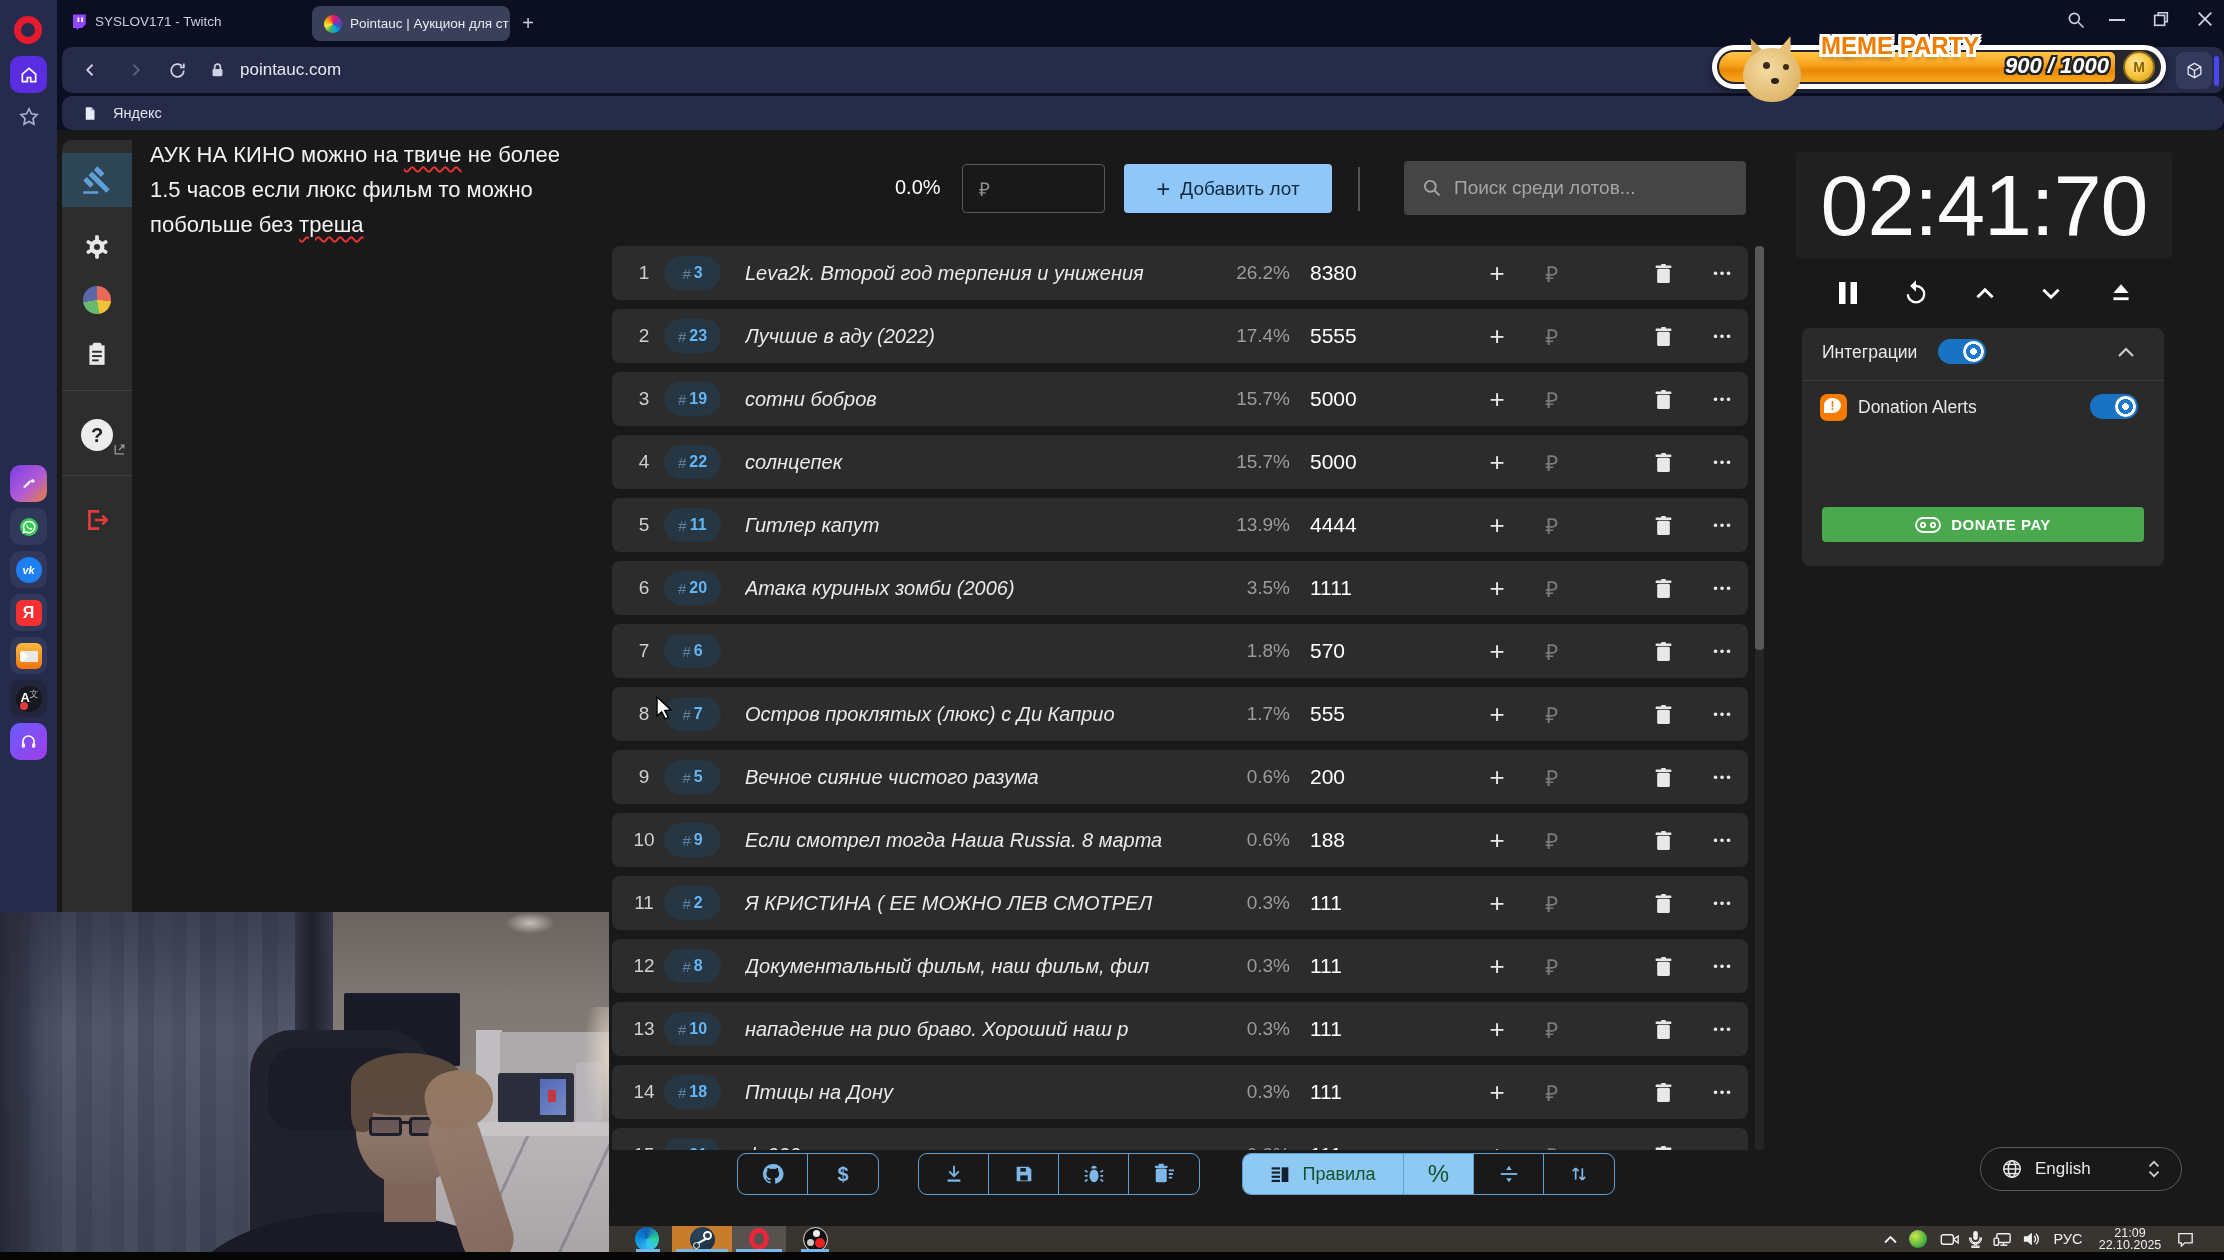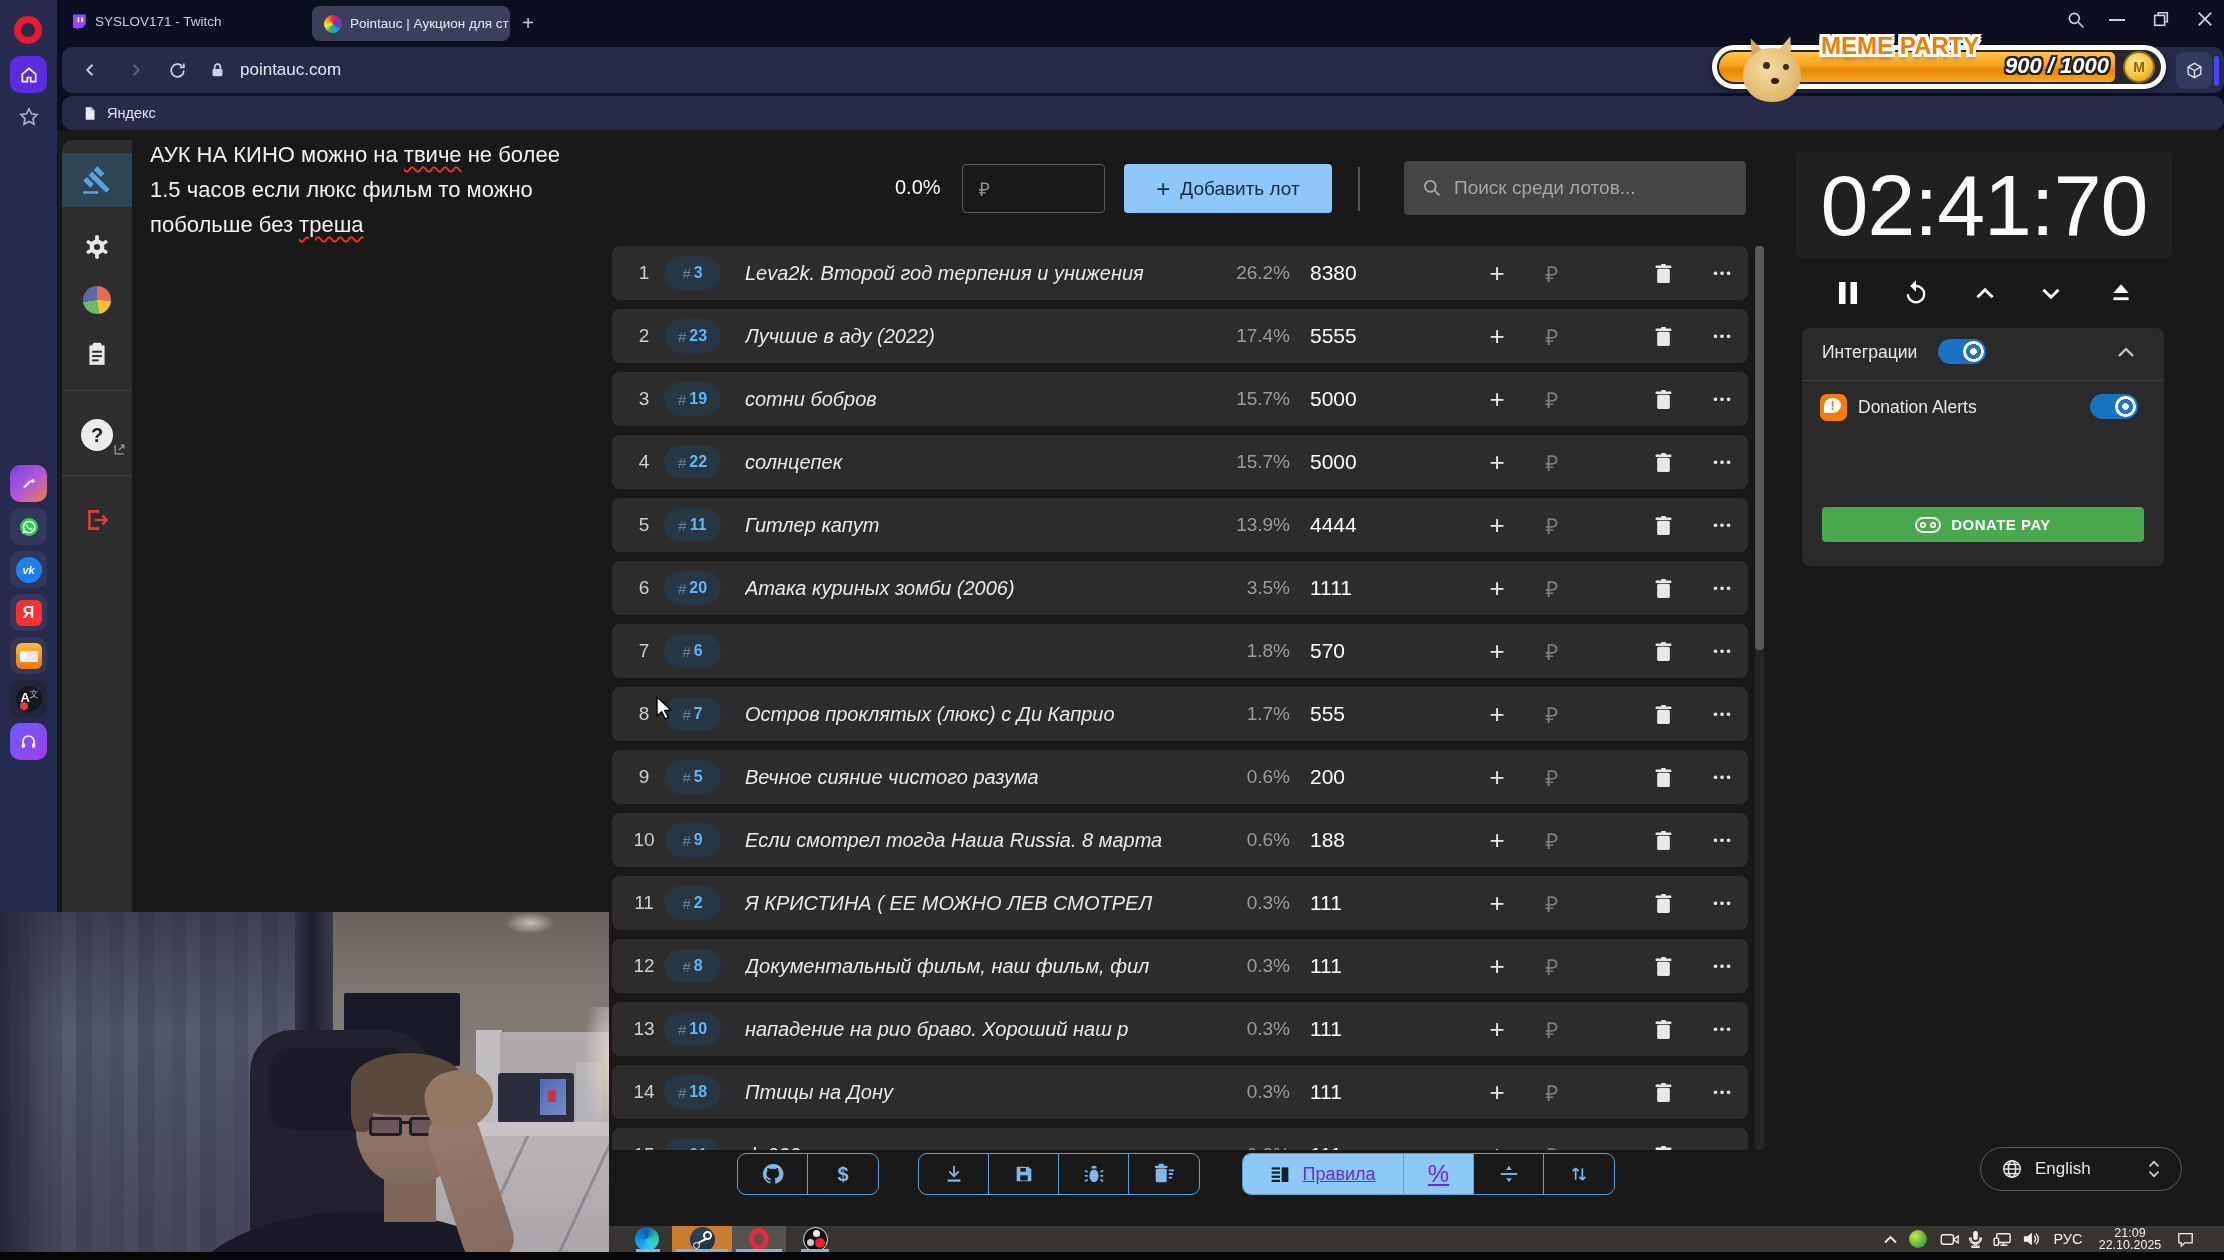--- a/index.html
+++ b/index.html
@@ -41,21 +41,21 @@
 .lot-val { position:absolute; left:698px; top:0; width:130px; height:54px; display:flex; align-items:center; font-size:21px; font-weight:500; color:#fff; }
 .lot-act { position:absolute; top:13px; width:28px; height:28px; display:flex; align-items:center; justify-content:center; }
 
 #scrollbar { position:absolute; left:1698px; top:116px; width:9px; height:904px; background:#252525; border-radius:4px; }
 #scrollthumb { position:absolute; left:0; top:0; width:9px; height:404px; background:#585858; border-radius:4px; }
 
 
 .tb-group { position:absolute; top:1023px; height:42px; display:flex; border:1.5px solid #5e9fd4; border-radius:9px; overflow:hidden; background:#191919; }
 .tb-btn { width:70px; height:100%; display:flex; align-items:center; justify-content:center; border-right:1.5px solid #5e9fd4; color:#7db8e8; font-size:20px; font-weight:700; }
 .tb-btn:last-child { border-right:none; }
-.tb-blue { background:#8ec9f3; color:#6d28d9;text-decoration:underline; }
+.tb-blue { background:#8ec9f3; color:#14532d; }
 #lang-pill { position:absolute; left:1923px; top:1017px; width:202px; height:44px; border:1.5px solid #5a5a5a; border-radius:22px; display:flex; align-items:center; gap:12px; padding-left:20px; color:#e8e8e8; font-size:17px; }
 
 
 #timer-panel { position:absolute; left:1739px; top:22px; width:376px; height:106px; background:#202020; border-radius:4px; display:flex; align-items:center; justify-content:center; }
 #timer-text { font-size:86px; color:#fbfbfb; letter-spacing:-1px; }
 .timer-ic { position:absolute; top:148px; width:34px; height:30px; display:flex; align-items:center; justify-content:center; }
 #integ { position:absolute; left:1745px; top:198px; width:362px; height:238px; background:#2a2a2a; border-radius:8px; }
 .toggle { position:absolute; width:48px; height:25px; border-radius:13px; background:#1973c2; }
 .toggle::after { content:""; position:absolute; right:2px; top:2px; width:21px; height:21px; border-radius:50%; background:radial-gradient(circle, #fff 0 3.5px, #1c77cf 3.5px 7.5px, #fff 7.5px); }
 #twitch-btn { position:absolute; left:20px; top:114px; width:322px; height:35px; background:#7d3fd6; border-radius:4px; color:#fff; font-size:15px; font-weight:700; letter-spacing:0.5px; display:flex; align-items:center; justify-content:center; gap:10px; }
@@ -157,21 +157,21 @@
   </div>
   <div class="abs" style="left:2214px;top:56px;width:5px;height:30px;border-radius:3px;background:#4b46f5;z-index:51;"></div>
 
   <div id="bookmarks" class="abs">
     <div style="margin-left:20px;">
         <svg width="15" height="15" viewBox="0 0 24 24" fill="#e8ecf8">
           <path d="M6 2h9l5 5v15H6z"></path>
           <path d="M15 2v5h5" fill="#9aa2c0"></path>
         </svg>
       </div>
-    <div style="margin-left:10px;color:#dfe3f0;font-size:14.5px;text-align:center;">Яндекс</div>
+    <div style="margin-left:16px;color:#dfe3f0;font-size:14.5px;text-align:center;">Яндекс</div>
   </div>
 
   <div id="opera-sidebar" class="abs">
     <div class="abs" style="left:14px;top:16px;width:28px;height:28px;border-radius:50%;border:7px solid #e61b2d;"></div>
     <div class="abs flexc" style="left:10px;top:56px;width:37px;height:37px;border-radius:10px;background:#5b2de0;">
       <svg width="20" height="20" viewBox="0 0 24 24" fill="none" stroke="#fff" stroke-width="2">
           <path d="M4 11l8-7 8 7v9h-6v-5h-4v5H4z"></path>
         </svg>
     </div>
     <div class="abs flexc" style="left:10px;top:102px;width:37px;height:30px;">

